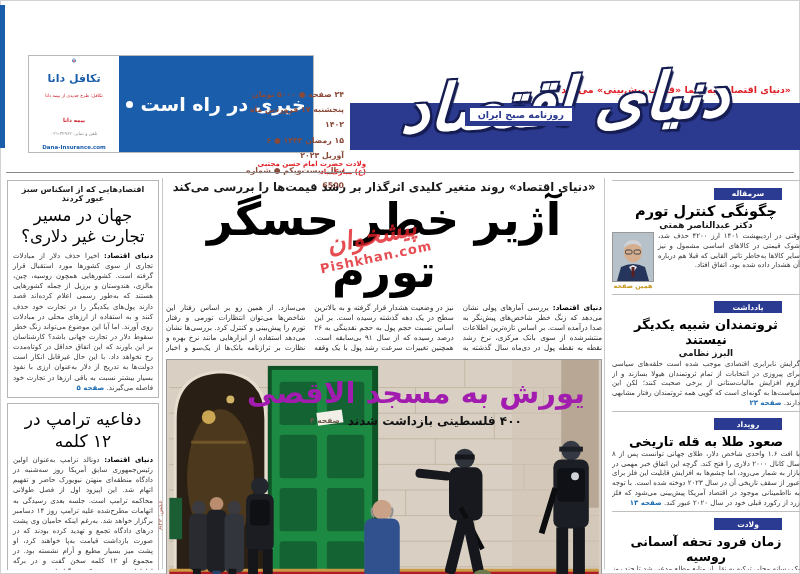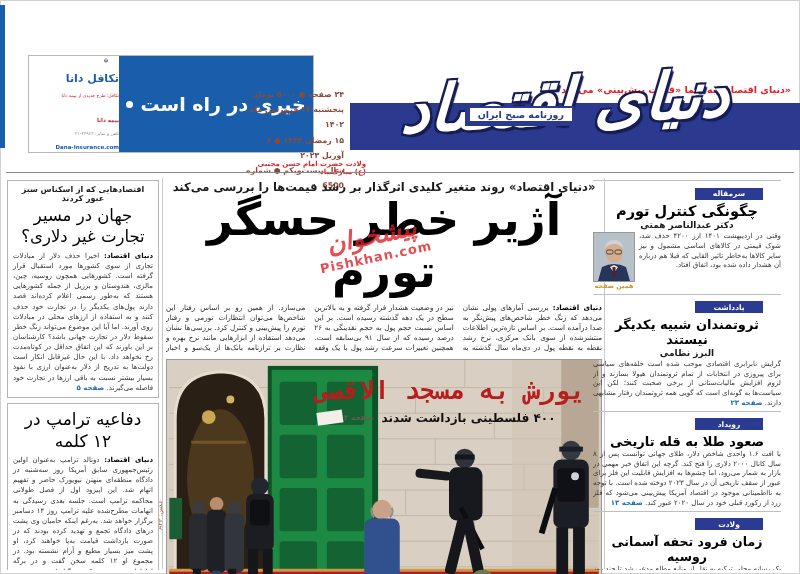--- a/index.html
+++ b/index.html
@@ -6,21 +6,21 @@
   body{
     width:800px;height:574px;position:relative;overflow:hidden;
     background:#ffffff;direction:rtl;
     font-family:"DejaVu Sans",sans-serif;color:#1a1a1a;
   }
   .abs{position:absolute;}
   
   #page-frame{position:absolute;inset:0;border:1px solid #d2d2d2;pointer-events:none;}
   #left-strip{left:0;top:5px;width:5px;height:143px;background:#1a5dab;}
   #ad-box{top:55px;left:28px;width:284px;height:96px;border:1px solid #b9b9b9;display:flex;direction:ltr;background:#fff;}
-  #ad-white{width:90px;background:#fff;display:flex;flex-direction:column;align-items:flex-end;justify-content:center;gap:8px;padding:2px 0;}
+  #ad-white{width:90px;background:#fff;display:flex;flex-direction:column;align-items:center;justify-content:center;gap:8px;padding:2px 0;}
   #ad-brand{color:#1a5dab;font-weight:bold;font-size:11px;}
   #ad-brand-sub{color:#d0202a;font-size:4.5px;}
   #ad-insurer{color:#d0202a;font-size:5.5px;font-weight:bold;}
   #ad-phone{color:#8a8a8a;font-size:4.5px;}
   #ad-site{color:#1a5dab;font-size:5.5px;font-weight:bold;direction:ltr;}
   #ad-blue{flex:1;background:#1a5dab;color:#fff;display:flex;align-items:center;justify-content:center;gap:7px;font-size:19px;font-weight:bold;direction:rtl;}
   .ad-dot{width:7px;height:7px;border-radius:50%;background:#fff;display:inline-block;}
   #tagline{top:84px;right:9px;font-size:9.5px;font-weight:bold;color:#e02128;}
   #blueband{top:103px;right:0;left:350px;height:47px;background:#2b3a8f;}
   #logo{top:54px;right:12px;width:445px;text-align:center;font-style:italic;font-weight:bold;
@@ -40,26 +40,26 @@
   #watermark{position:absolute;top:44px;left:150px;transform:rotate(-12deg);color:#e02128;opacity:.8;
              text-align:center;pointer-events:none;z-index:5;}
   #watermark .wm-fa{font-size:25px;font-weight:bold;font-style:italic;}
   #watermark .wm-en{font-size:13px;font-weight:bold;letter-spacing:1px;}
   #lead-body{display:flex;gap:9px;margin-top:5px;height:50px;overflow:hidden;}
   .lead-col{flex:1;font-size:7.2px;line-height:1.42;text-align:justify;color:#2c2c2c;}
   .src{font-weight:bold;color:#000;}
   .pageref{color:#1f6cb4;font-weight:bold;}
   #main-photo{position:relative;margin-top:6px;width:434px;height:258px;border:1px solid #9a9a9a;overflow:hidden;background:#d9d0c3;}
   #photo-headline{position:absolute;top:16px;right:16px;text-align:center;z-index:3;}
-  #photo-title{font-size:25px;font-weight:bold;color:#b91c1c;font-family:Liberation Mono, monospace;}
+  #photo-title{font-size:29px;font-weight:bold;color:#a21caf;}
   #photo-sub{font-size:12px;font-weight:bold;color:#111;margin-top:4px;display:flex;gap:8px;justify-content:center;align-items:center;}
   #photo-sub .pgref{font-size:7.5px;color:#6b5a4a;font-weight:bold;}
   #photo-credit{top:500px;left:156px;font-size:6px;color:#b05a4a;writing-mode:vertical-rl;transform:rotate(180deg);}
   
-  #right-col{top:178px;right:19px;width:188px;height:392px;overflow:hidden;padding-left:8px;}
+  #right-col{top:178px;right:0;width:188px;height:392px;overflow:hidden;padding-left:8px;}
   .sec-rule{border-top:1px solid #bfbfbf;margin-top:2px;}
   .chip-row{text-align:right;margin-top:0;}
   .chip{display:inline-block;background:#2c3b92;color:#fff;font-size:7.5px;font-weight:bold;
         padding:1.5px 0;width:68px;text-align:center;margin-right:18px;}
   .sec-title{text-align:center;font-size:14.5px;font-weight:bold;margin:3px 0 1px;color:#000;}
   .sec-byline{text-align:center;font-size:9px;font-weight:bold;margin-bottom:2px;}
   .teaser{font-size:7px;line-height:1.4;text-align:justify;color:#333;margin-bottom:2px;overflow:hidden;}
   .ed-photo-wrap{float:left;width:42px;margin:0 4px 0 0;text-align:center;}
   .ed-photo{width:40px;height:48px;border:1px solid #999;display:block;}
   .ed-ref{font-size:6.5px;font-weight:bold;color:#c79a22;margin-top:1px;}

